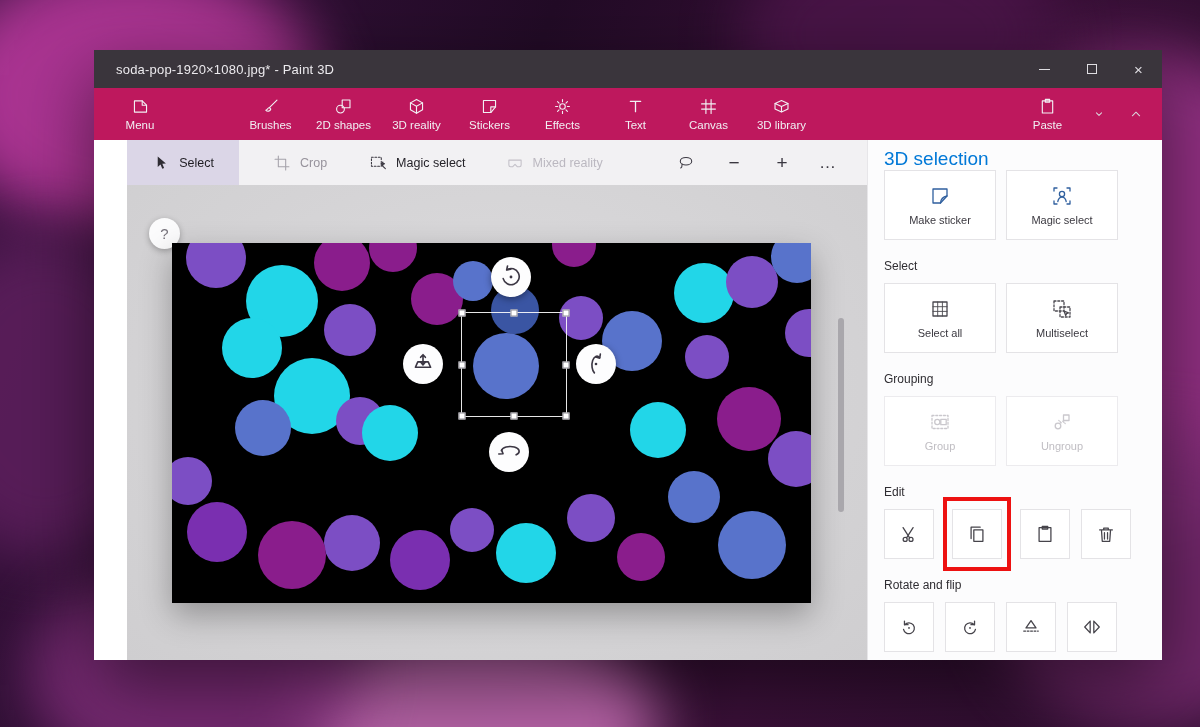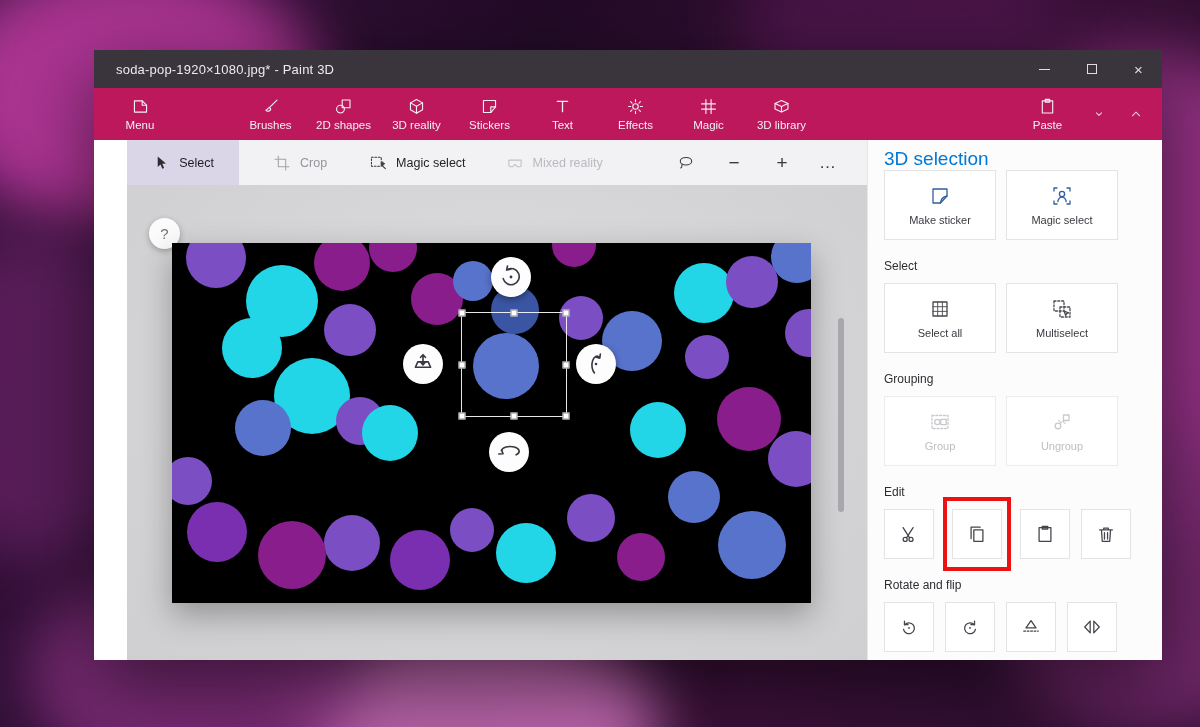--- a/index.html
+++ b/index.html
@@ -160,36 +160,36 @@
       </div>
       <div class="rb-item">
         <svg viewBox="0 0 22 22">
             <path d="M4 4 h14 v7.5 L12.5 18 H4 z"></path>
             <path d="M12.5 18 V11.5 H18"></path>
           </svg>
         <span>Stickers</span>
       </div>
       <div class="rb-item">
         <svg viewBox="0 0 22 22">
-            <path d="M5 5 h12 M11 5 v12" stroke-width="1.5"></path>
-          </svg>
-        <span>Text</span>
-      </div>
-      <div class="rb-item">
-        <svg viewBox="0 0 22 22">
             <circle cx="11" cy="11" r="3.2"></circle>
             <path d="M11 3 v2.4 M11 16.6 V19 M3 11 h2.4 M16.6 11 H19 M5.3 5.3 l1.7 1.7 M15 15 l1.7 1.7 M16.7 5.3 L15 7 M7 15 l-1.7 1.7"></path>
           </svg>
         <span>Effects</span>
       </div>
       <div class="rb-item">
         <svg viewBox="0 0 22 22">
+            <path d="M5 5 h12 M11 5 v12" stroke-width="1.5"></path>
+          </svg>
+        <span>Text</span>
+      </div>
+      <div class="rb-item">
+        <svg viewBox="0 0 22 22">
             <path d="M8 3 v16 M14 3 v16 M3 8 h16 M3 14 h16"></path>
           </svg>
-        <span>Magic</span>
+        <span>Canvas</span>
       </div>
       <div class="rb-item">
         <svg viewBox="0 0 22 22">
             <path d="M3.5 7.5 L11 4 l7.5 3.5 L11 11 Z"></path>
             <path d="M3.5 7.5 V14 L11 17.5 L18.5 14 V7.5 M11 11 v6.5"></path>
           </svg>
         <span>3D library</span>
       </div>
 
       <div class="rb-right">

